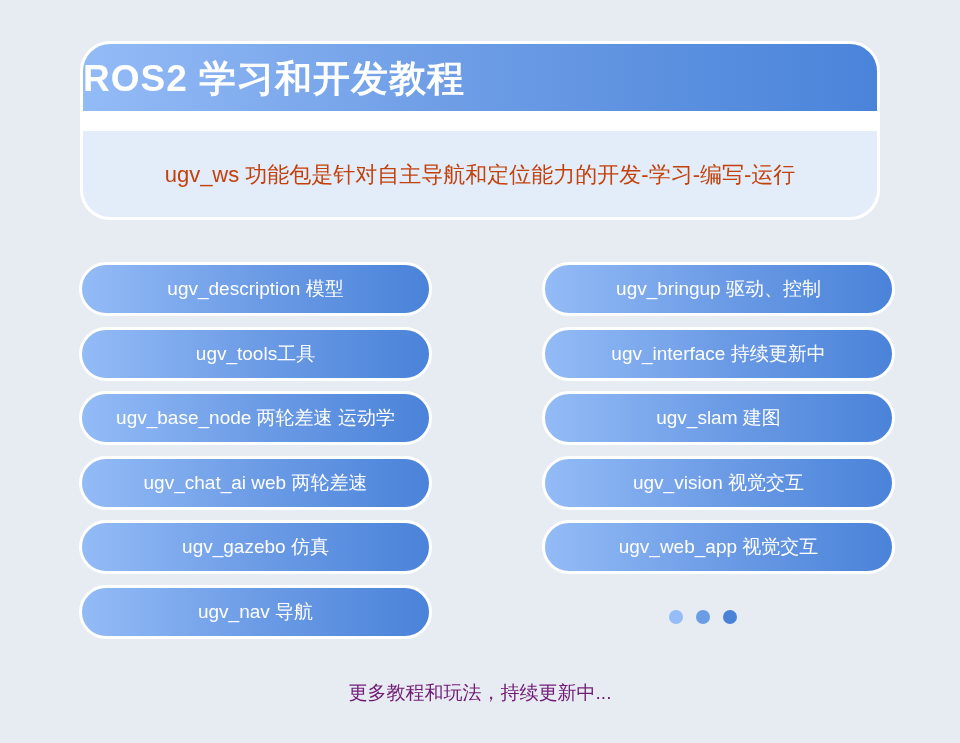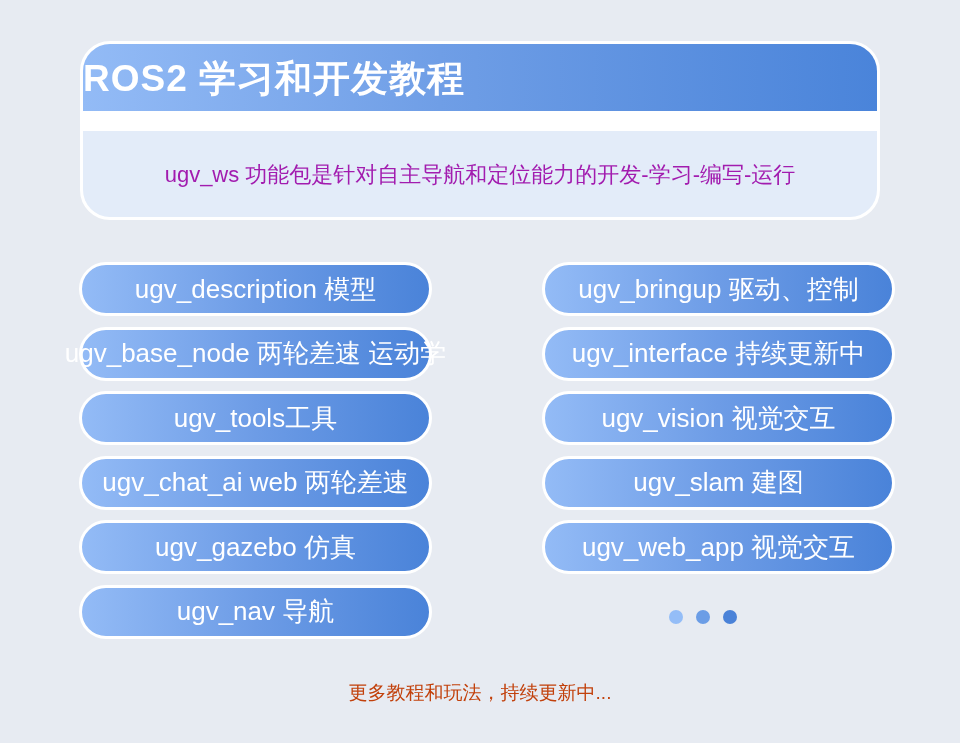--- a/index.html
+++ b/index.html
@@ -48,21 +48,21 @@
       left: 0;
       top: 87px;
       width: 100%;
       height: 89px;
       background: #e3ecf9;
       display: flex;
       align-items: center;
       justify-content: center;
     }
     .card-subtitle {
-      color: #a21caf;
+      color: #c2410c;
       font-size: 22px;
       margin-top: -2px;
     }
     .col {
       position: absolute;
       top: 262px;
       width: 353px;
     }
     .col.left { left: 79px; }
     .col.right { left: 542px; }
@@ -74,21 +74,21 @@
       width: 353px;
       height: 54px;
       margin-bottom: 10.6px;
       border: 3.5px solid #ffffff;
       border-radius: 27px;
       background: linear-gradient(90deg, #93bbf6 0%, #6d9ce6 50%, #4a83d9 100%);
       cursor: pointer;
     }
     .pill span {
       color: #ffffff;
-      font-size: 26px;
+      font-size: 19px;
       white-space: nowrap;
     }
     .dots {
       position: absolute;
       left: 669px;
       top: 610px;
       display: flex;
       gap: 13px;
     }
     .dot {
@@ -96,69 +96,69 @@
       height: 14px;
       border-radius: 50%;
       cursor: pointer;
     }
     .footer-note {
       position: absolute;
       left: 0;
       top: 680px;
       width: 960px;
       text-align: center;
-      color: #c2410c;
+      color: #701a75;
       font-size: 19px;
     }
   </style>
 </head>
 <body>
 
 <div class="card">
   <div class="card-header">
     <div class="card-title">ROS2 学习和开发教程</div>
   </div>
   <div class="card-body">
     <div class="card-subtitle">ugv_ws 功能包是针对自主导航和定位能力的开发-学习-编写-运行</div>
   </div>
 </div>
 
 <div class="col left">
   <div class="pill">
     <span>ugv_description 模型</span>
   </div>
   <div class="pill">
-    <span>ugv_base_node 两轮差速 运动学</span>
+    <span>ugv_tools工具</span>
   </div>
   <div class="pill">
-    <span>ugv_tools工具</span>
+    <span>ugv_base_node 两轮差速 运动学</span>
   </div>
   <div class="pill">
     <span>ugv_chat_ai web 两轮差速</span>
   </div>
   <div class="pill">
     <span>ugv_gazebo 仿真</span>
   </div>
   <div class="pill">
     <span>ugv_nav 导航</span>
   </div>
 </div>
 
 <div class="col right">
   <div class="pill">
     <span>ugv_bringup 驱动、控制</span>
   </div>
   <div class="pill">
     <span>ugv_interface 持续更新中</span>
   </div>
   <div class="pill">
-    <span>ugv_vision 视觉交互</span>
+    <span>ugv_slam 建图</span>
   </div>
   <div class="pill">
-    <span>ugv_slam 建图</span>
+    <span>ugv_vision 视觉交互</span>
   </div>
   <div class="pill">
     <span>ugv_web_app 视觉交互</span>
   </div>
 </div>
 
 <div class="dots">
   <div class="dot" style="background: rgb(148, 189, 247);"></div>
   <div class="dot" style="background: rgb(107, 157, 230);"></div>
   <div class="dot" style="background: rgb(74, 130, 216);"></div>

